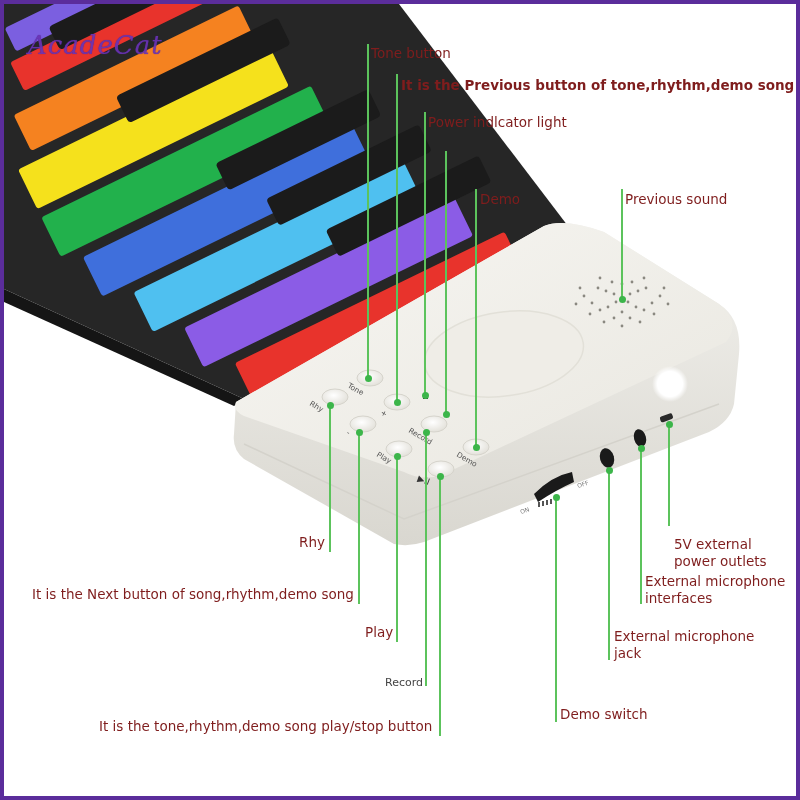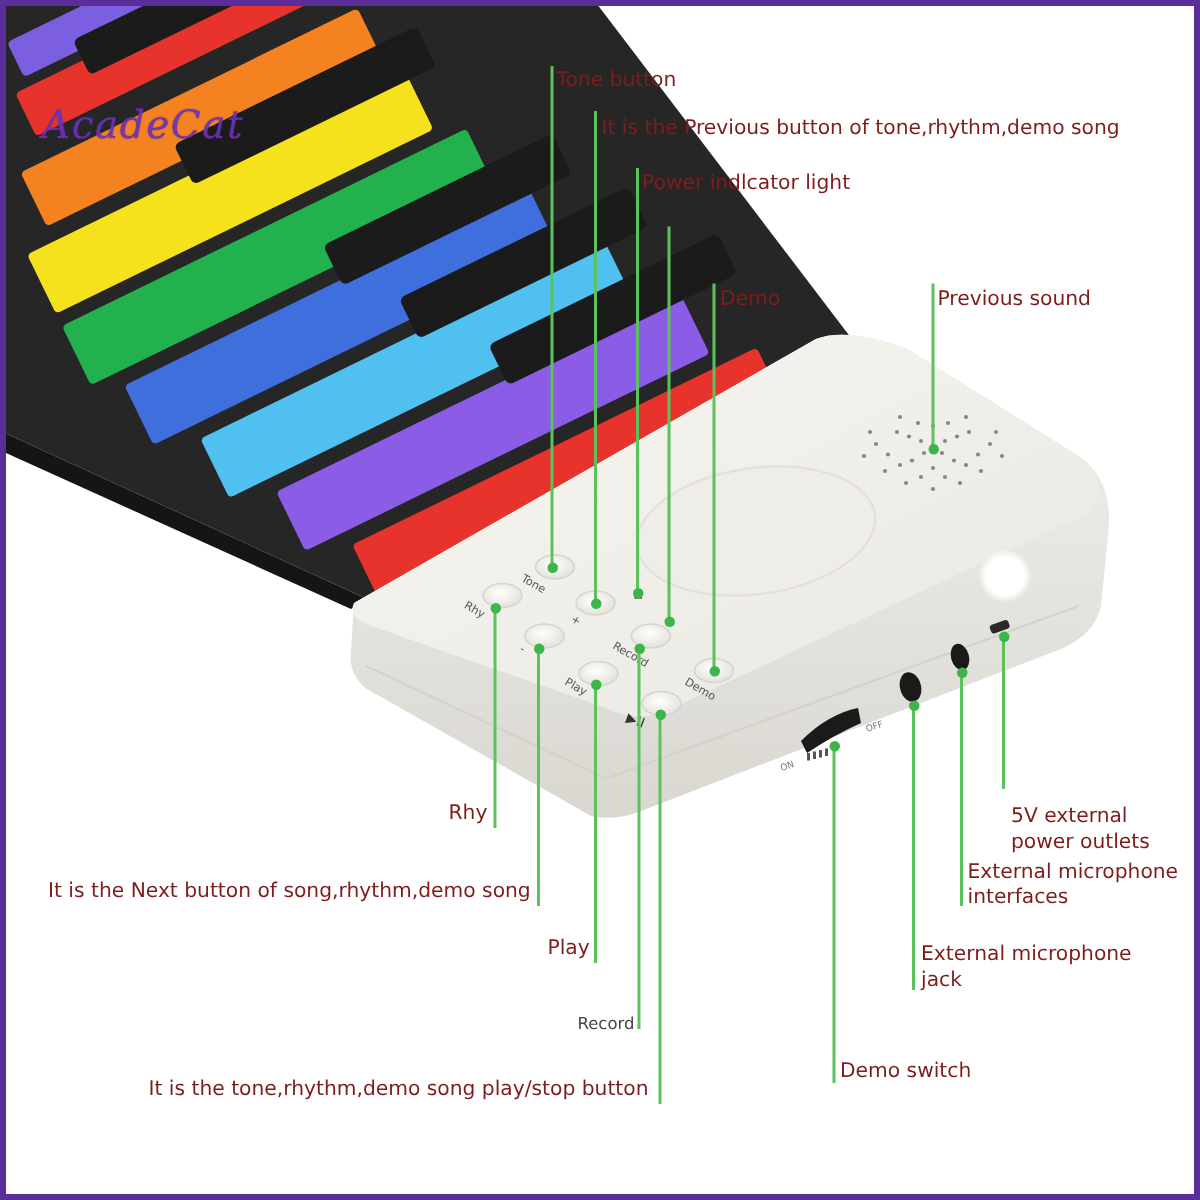--- a/index.html
+++ b/index.html
@@ -10,21 +10,20 @@
     .frame {
       position: absolute; left: 0; top: 0; width: 800px; height: 800px;
       box-sizing: border-box; border: 4px solid #5b2d9b; background: #ffffff; overflow: hidden;
     }
     .scene { position: absolute; left: 0; top: 0; width: 800px; height: 800px; }
     .watermark {
       position: absolute; left: 24px; top: 26px;
       font-family: "DejaVu Serif", serif; font-size: 26px; font-style: italic;
       color: #6a33b5; letter-spacing: 1px; opacity: 0.92;
       text-shadow: 0 0 1px #4b2390;
-      margin-top: 39px;
     }
     .label {
       position: absolute; color: #7f1d1d; font-size: 13.5px; line-height: 17px;
       white-space: nowrap; font-family: "DejaVu Sans", sans-serif;
     }
     .label.small { font-size: 11px; color: #444; }
     .lead {
       position: absolute; width: 2px; background: #5cc35c;
     }
     .dot {
@@ -180,21 +179,21 @@
   <div class="ghost" style="left:220px; top:680px;">&nbsp;</div>
 
   <div class="watermark">AcadeCat</div>
 
   <div class="lead" style="left:363px; top:40px; height:334px;"></div>
   <div class="dot" style="left:364px; top:374px;"></div>
   <div class="label" style="left:367px; top:41px;">Tone button</div>
 
   <div class="lead" style="left:392px; top:70px; height:328px;"></div>
   <div class="dot" style="left:393px; top:398px;"></div>
-  <div class="label" style="left:397px; top:73px;">It is the Previous button of tone,rhythm,demo song</div>
+  <div class="label" style="left:397px; top:73px;font-weight:bold;">It is the Previous button of tone,rhythm,demo song</div>
 
   <div class="lead" style="left:420px; top:108px; height:284px;"></div>
   <div class="dot" style="left:421px; top:391px;"></div>
   <div class="label" style="left:424px; top:110px;">Power indlcator light</div>
 
   <div class="lead" style="left:441px; top:147px; height:263px;"></div>
   <div class="dot" style="left:442px; top:410px;"></div>
 
   <div class="lead" style="left:471px; top:185px; height:258px;"></div>
   <div class="dot" style="left:472px; top:443px;"></div>

